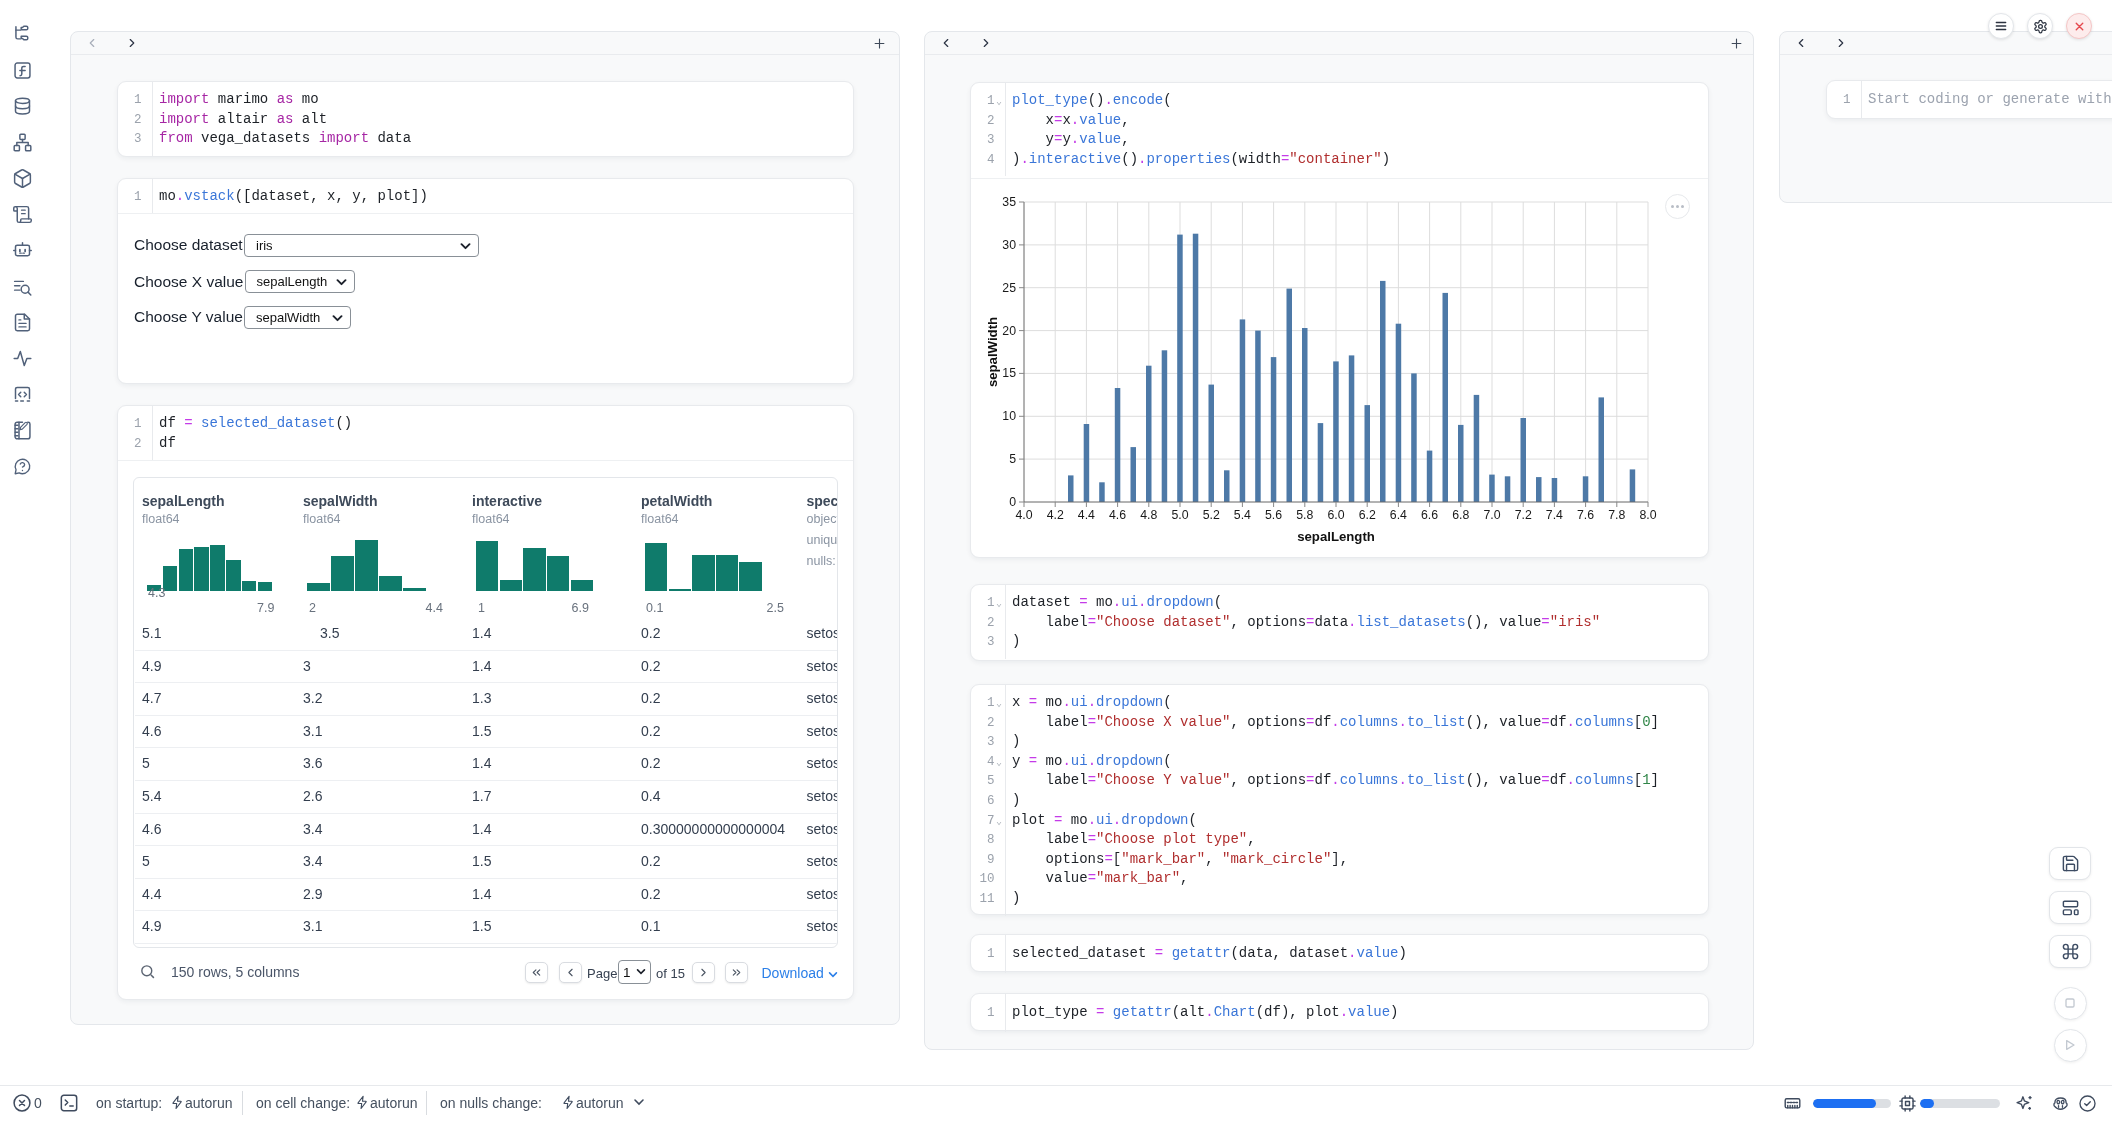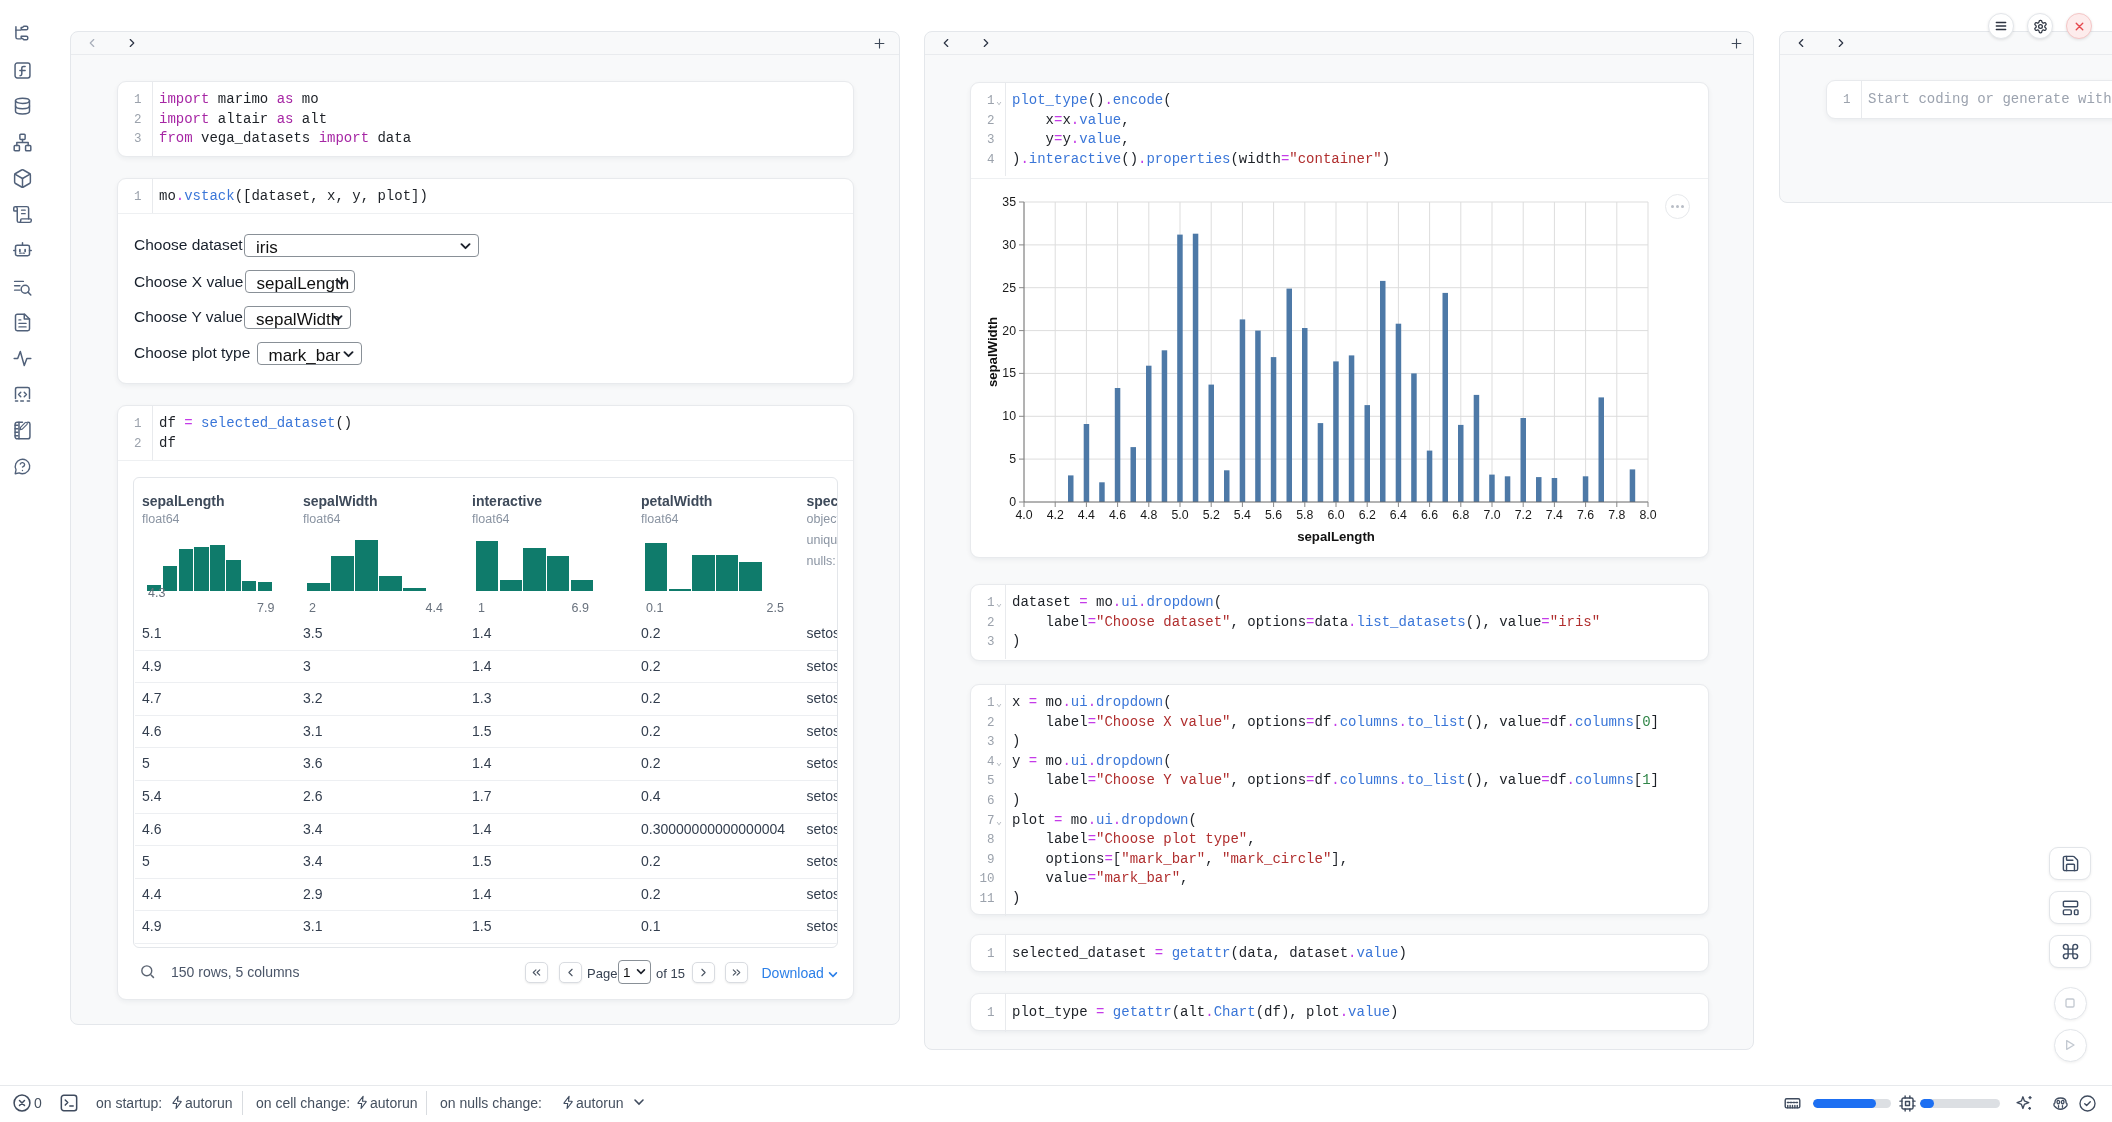--- a/index.html
+++ b/index.html
@@ -13,21 +13,21 @@
 .cline{position:relative;padding-left:41px;white-space:pre}
 .cnum{position:absolute;left:0;top:2px;width:23.5px;text-align:right;color:#9ba2ac;font-size:12.5px;line-height:16px}
 .fold{position:absolute;left:25px;top:1px;color:#aab0b8;font-size:10px}
 .kw{color:#a626a4}.op{color:#c43be8}.fn{color:#3a76d8}.st{color:#b02e2e}.nu{color:#2f8547}
 .divider{position:absolute;left:0;right:0;height:1px;background:#eef0f2}
 .ph{color:#9ca3af}
 .phu{text-underline-offset:3px}
 .drow{position:absolute;left:0;height:23px;width:737px}
 .dlabel{position:absolute;top:2.5px;font-size:15.5px;color:#18202c;white-space:nowrap}
 .dsel{position:absolute;top:0;height:23px;border:1px solid #899097;border-radius:4px;background:#fff}
-.dval{position:absolute;left:11px;top:3px;font-size:17px;color:#111}
+.dval{position:absolute;left:11px;top:3px;font-size:13px;color:#111}
 .selchev{position:absolute;right:7px;top:8px}
 .tbox{position:absolute;left:133px;top:477px;width:705px;height:471px;border:1px solid #e3e6ea;border-radius:6px;background:#fff;overflow:hidden}
 .thdr{position:absolute;font-size:14px;font-weight:bold;color:#3e4a5a;white-space:nowrap}
 .tsub{position:absolute;font-size:12.5px;color:#8a94a2;white-space:nowrap}
 .hbar{position:absolute;background:#0f7b6b}
 .tax{position:absolute;font-size:12.5px;color:#69727e}
   .trow{position:absolute;left:1px;width:703px;height:32.6px;border-bottom:1px solid #edeff2}
 .tval{position:absolute;font-size:14px;color:#333e4e;white-space:nowrap}
 .tfoot{position:absolute;font-size:14px;color:#4a5568;white-space:nowrap}
 .pbtn{position:absolute;top:962px;height:21px;border:1px solid #d9dce1;border-radius:5px;background:#fff;box-shadow:0 1px 2px rgba(0,0,0,.08);display:flex;align-items:center;justify-content:center}
@@ -247,29 +247,20 @@
           <span class="dval">sepalLength</span>
           <svg class="selchev" width="11" height="7" viewBox="0 0 11 7">
             <path d="M1.5 1.2 L5.5 5.2 L9.5 1.2" fill="none" stroke="#1c212b" stroke-width="1.9" stroke-linecap="round" stroke-linejoin="round"></path>
           </svg>
         </span>
       </div>
       <div class="drow" style="top:126.5px">
         <span class="dlabel" style="left:16px">Choose Y value</span>
         <span class="dsel" style="left:126px;width:107px">
           <span class="dval">sepalWidth</span>
-          <svg class="selchev" width="11" height="7" viewBox="0 0 11 7">
-            <path d="M1.5 1.2 L5.5 5.2 L9.5 1.2" fill="none" stroke="#1c212b" stroke-width="1.9" stroke-linecap="round" stroke-linejoin="round"></path>
-          </svg>
-        </span>
-      </div>
-      <div class="drow" style="top:162.5px">
-        <span class="dlabel" style="left:16px">Choose plot type</span>
-        <span class="dsel" style="left:138.5px;width:105px">
-          <span class="dval">mark_bar</span>
           <svg class="selchev" width="11" height="7" viewBox="0 0 11 7">
             <path d="M1.5 1.2 L5.5 5.2 L9.5 1.2" fill="none" stroke="#1c212b" stroke-width="1.9" stroke-linecap="round" stroke-linejoin="round"></path>
           </svg>
         </span>
       </div>
     </div>
     <div class="cell" style="left:117px;top:405px;width:737px;height:595px">
       <div class="codewrap">
         <div class="gline"></div>
         <div class="codeblock" style="padding:8px 0 7px">
@@ -319,21 +310,21 @@
         <span class="tax" style="left:14.0px;top:108px">4.3</span>
         <span class="tax" style="left:100.5px;width:40px;text-align:right;top:123.0px">7.9</span>
         <span class="tax" style="left:175.0px;top:123.0px">2</span>
         <span class="tax" style="left:269.0px;width:40px;text-align:right;top:123.0px">4.4</span>
         <span class="tax" style="left:344.0px;top:123.0px">1</span>
         <span class="tax" style="left:437.5px;width:40px;text-align:left;top:123.0px">6.9</span>
         <span class="tax" style="left:512.0px;top:123.0px">0.1</span>
         <span class="tax" style="left:610.0px;width:40px;text-align:right;top:123.0px">2.5</span>
         <div class="trow" style="top:140.0px"></div>
         <span class="tval" style="left:8.0px;top:147.0px">5.1</span>
-        <span class="tval" style="left:169.0px;top:147.0px">3.5</span>
+        <span class="tval" style="left:186px;top:147.0px">3.5</span>
         <span class="tval" style="left:338.0px;top:147.0px">1.4</span>
         <span class="tval" style="left:507.0px;top:147.0px">0.2</span>
         <span class="tval" style="left:672.5px;top:147.0px">setosa</span>
         <div class="trow" style="top:172.6px"></div>
         <span class="tval" style="left:8.0px;top:179.6px">4.9</span>
         <span class="tval" style="left:169.0px;top:179.6px">3</span>
         <span class="tval" style="left:338.0px;top:179.6px">1.4</span>
         <span class="tval" style="left:507.0px;top:179.6px">0.2</span>
         <span class="tval" style="left:672.5px;top:179.6px">setosa</span>
         <div class="trow" style="top:205.2px"></div>

